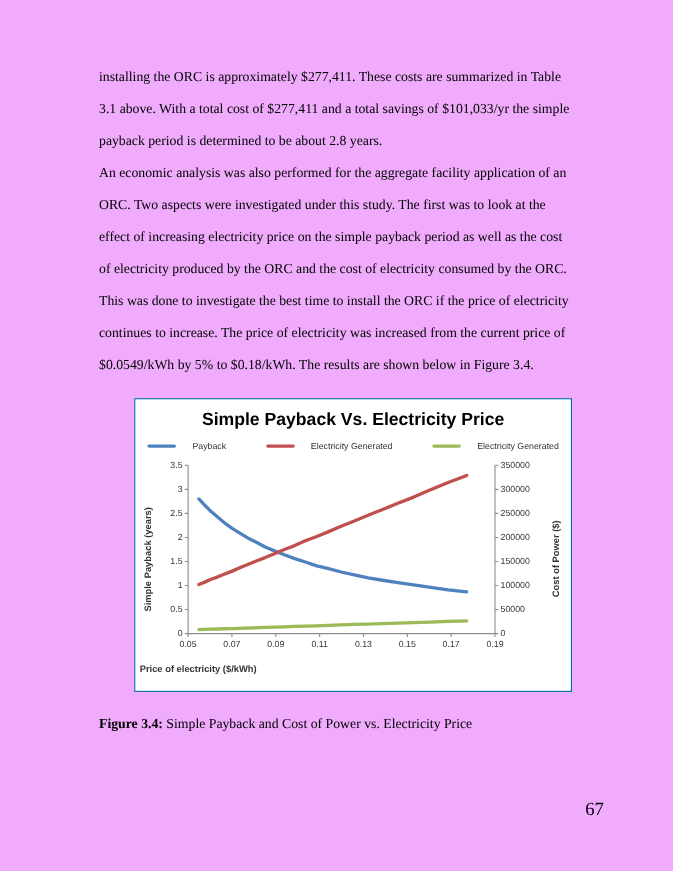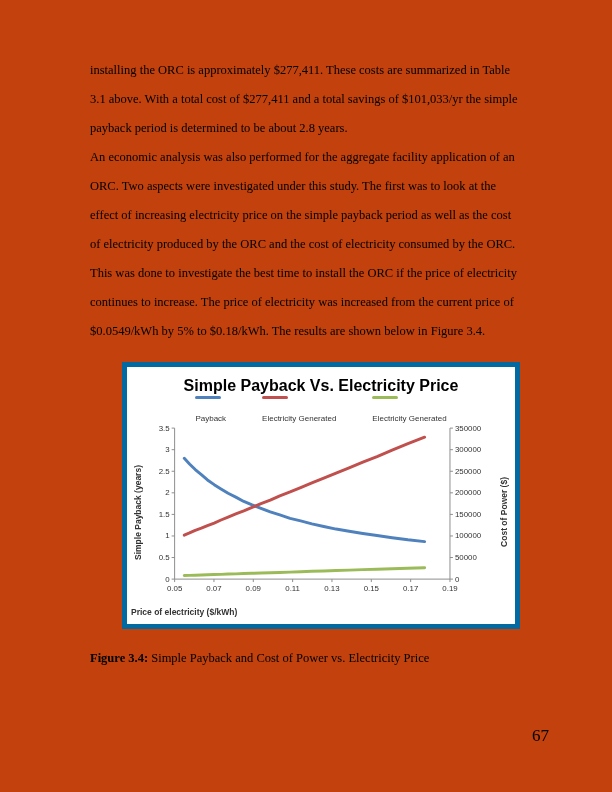--- a/index.html
+++ b/index.html
@@ -1,34 +1,34 @@
 <!DOCTYPE html>
 <html><head>
 <meta charset="utf-8">
 <style>
   * { margin:0; padding:0; box-sizing:border-box; }
   html, body { background:#9a9a9a; }
   .page {
-    width:612px; height:792px; background:#c2410c; position:relative;
+    width:612px; height:792px; background:#f0abfc; position:relative;
     margin:0 auto; overflow:hidden;
     font-family:"Liberation Serif", serif; color:#000;
   }
   .content { position:absolute; left:90px; top:56px; width:434px; }
   .para { font-size:12.5px; line-height:29px; }
   .para + .para { }
 
   .figure-box {
     margin:16px 0 0 32px; width:398px; height:267px;
-    border:5px solid #0369a1; background:#fff;
+    border:1px solid #0369a1; background:#fff;
     font-family:"Liberation Sans", sans-serif;
     padding:8px 4px 4px;
   }
   .chart-title { text-align:center; font-size:16px; font-weight:bold; margin-top:2px; }
   .legend { display:flex; justify-content:center; align-items:center; gap:36px; margin-top:8px; height:13px; }
-  .legend-item { display:flex; gap:15px; font-size:8px; color:#333;flex-direction:column; }
+  .legend-item { display:flex; align-items:center; gap:15px; font-size:8px; color:#333; }
   .legend-swatch { width:26px; height:3px; border-radius:2px; display:inline-block; }
   .chart-row { display:flex; align-items:stretch; margin-top:2px; }
   .ylab { width:14px; display:flex; align-items:center; justify-content:center;
           font-size:8.5px; font-weight:bold; color:#333; }
   .ylab span { writing-mode:vertical-rl; transform:rotate(180deg); white-space:nowrap; }
   .xlab { text-align:left; font-size:8.5px; font-weight:bold; color:#333; margin-top:1px; }
   .tick { font-size:8px; fill:#333; font-family:"Liberation Sans", sans-serif; }
 
   .caption { text-align:left; font-size:12.5px; margin-top:22px; }
   .caption b { font-weight:bold; }

